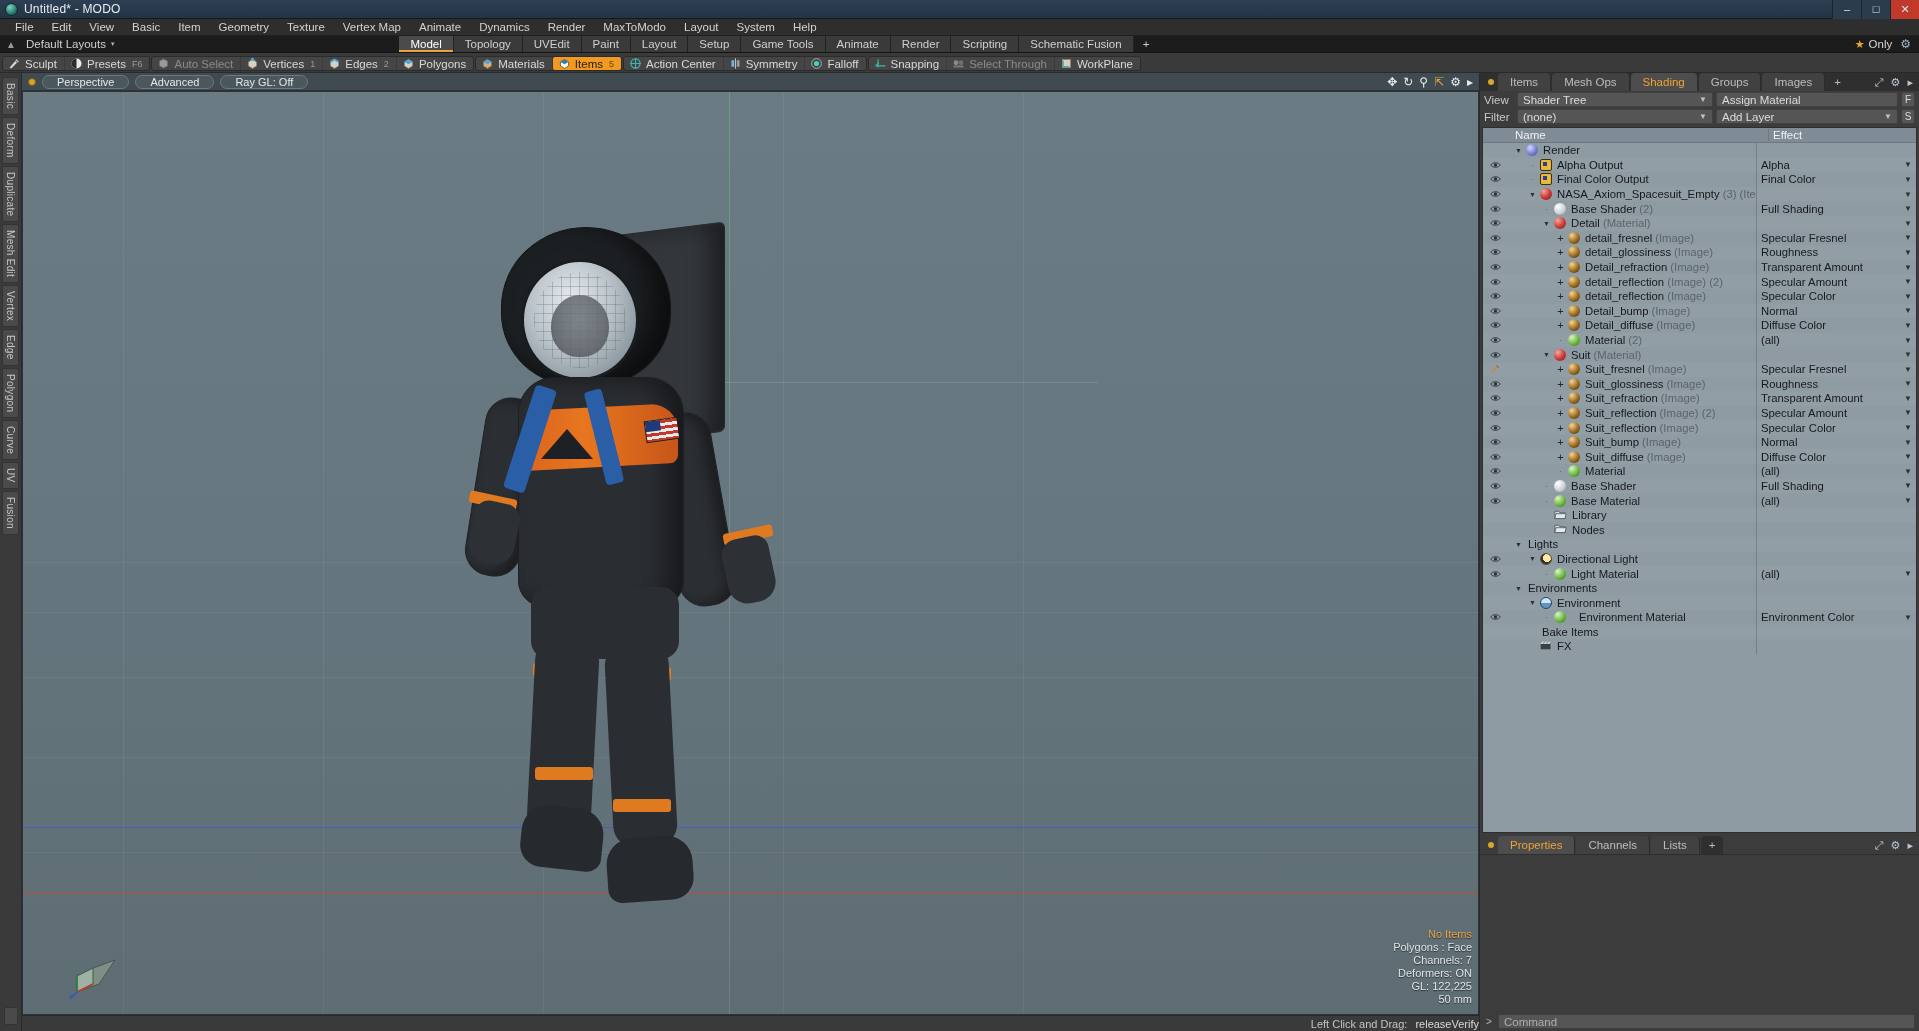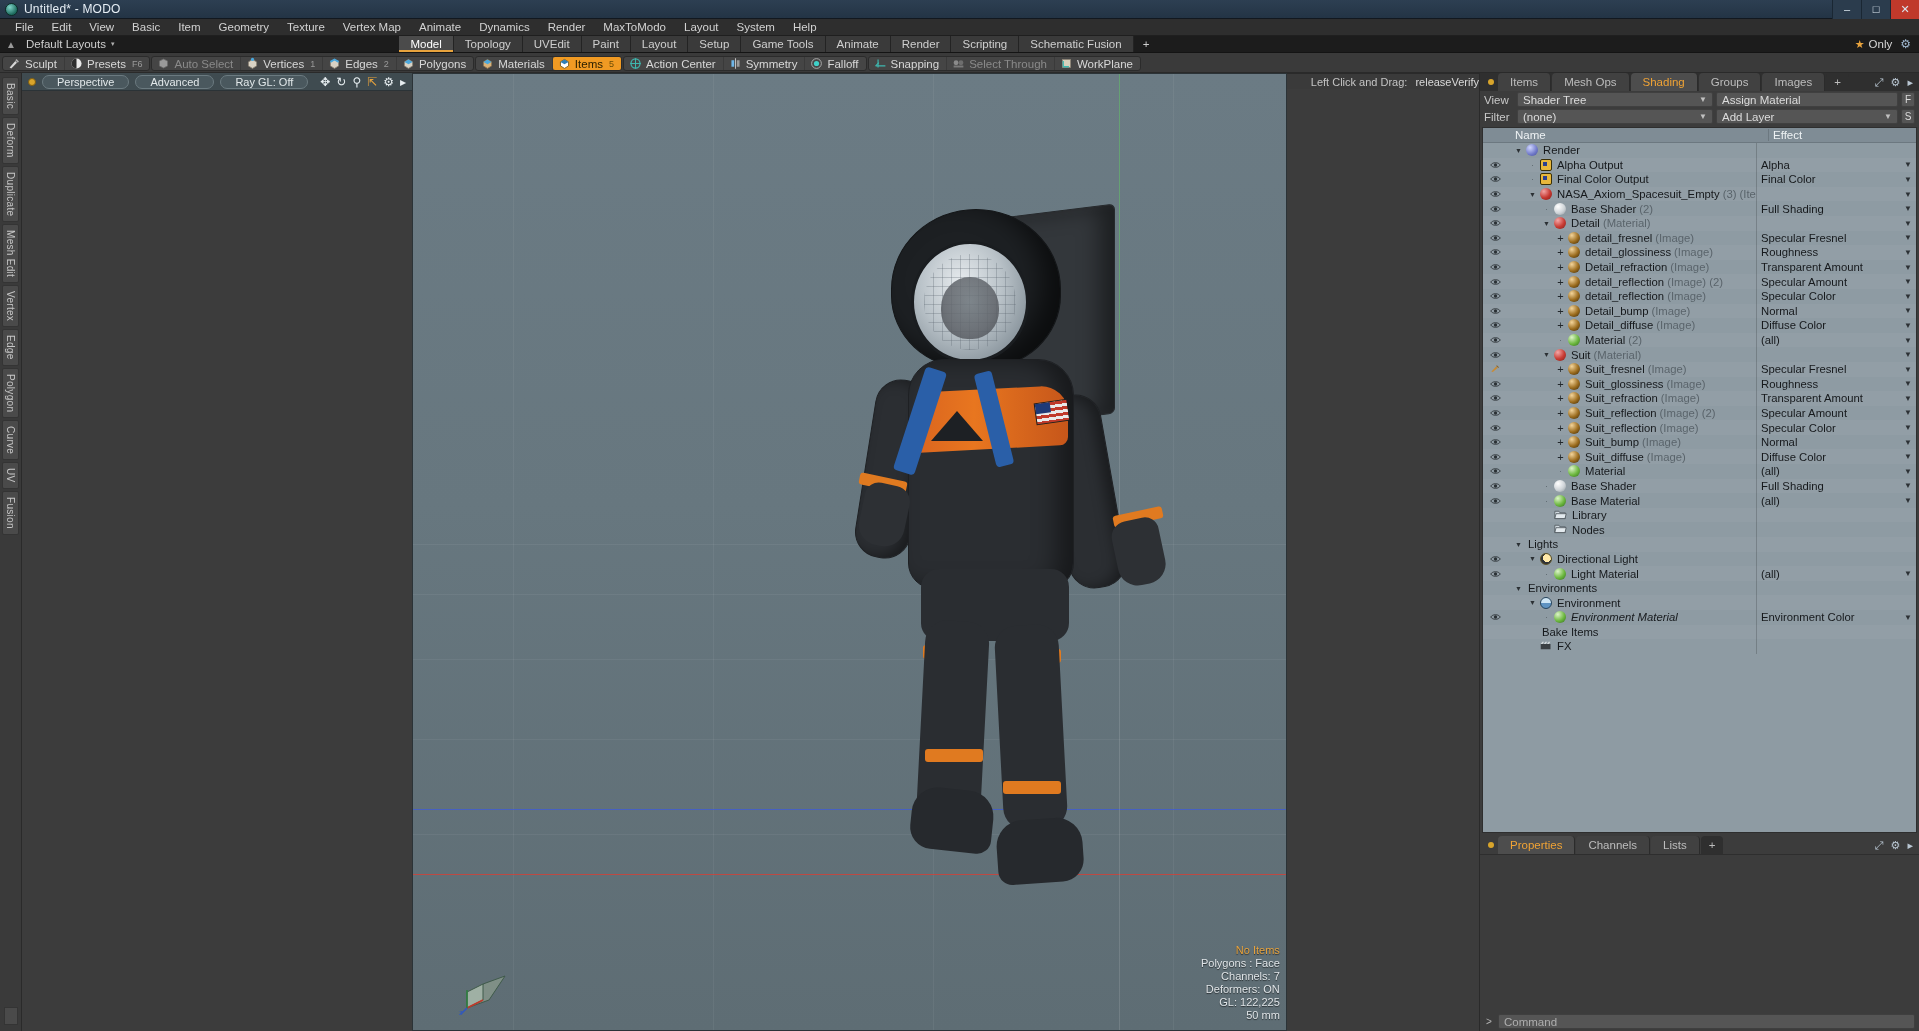--- a/index.html
+++ b/index.html
@@ -102,21 +102,21 @@
   .vtab {
     writing-mode: vertical-rl; text-orientation: mixed;
     font-size: 10px; color: #c6c6c6; background: #4a4a4a;
     border: 1px solid #343434; border-radius: 2px;
     padding: 5px 2px; letter-spacing: .3px;
   }
   .vspacer { flex: 1 1 auto; }
   .vbox { width: 14px; height: 18px; background: #4a4a4a; border: 1px solid #343434; margin-bottom: 6px; }
 
   
-  .vpcol { flex: 1 1 auto; display: flex; flex-direction: row; min-width: 0; }
+  .vpcol { flex: 1 1 auto; display: flex; flex-direction: column; min-width: 0; }
   .vphead {
     height: 18px; background: #3f4b50; display: flex; align-items: center;
     padding: 0 6px; gap: 6px; border-bottom: 1px solid #2b3337;
   }
   .vp-dot { width: 8px; height: 8px; border-radius: 50%; background: #d9a52b; border: 1px solid #7c5c12; }
   .pill {
     border: 1px solid #6b7a80; border-radius: 9px; padding: 0 14px; height: 14px;
     display: flex; align-items: center; font-size: 11px; color: #e2e8ea; background: #4a585e;
   }
   .vphead .spacer { flex: 1 1 auto; }
@@ -1205,21 +1205,21 @@
               <span class="t-eye">
                 <svg class="eye" viewBox="0 0 16 11">
                   <path d="M1 5.5 C4 1, 12 1, 15 5.5 C12 10, 4 10, 1 5.5 Z" fill="none" stroke="#2a3034" stroke-width="1.2"></path>
                   <circle cx="8" cy="5.5" r="2.4" fill="#2a3034"></circle>
                 </svg>
               </span>
               <span class="t-name">
                 <span class="indent" style="width: 32px;"></span>
                 <span class="tdash">·</span>
                 <span class="tico ic-green"></span>
-                <span style="margin-left: 2px; font-style: italic;">Environment Material</span>
+                <span style="margin-left: 10px;">Environment Material</span>
               </span>
               <span class="t-eff">
                 <span>Environment Color</span>
                 <span class="dd">▼</span>
               </span>
             </div>
             <div class="trow">
               <span class="t-eye"></span>
               <span class="t-name">
                 <span class="indent" style="width: 18px;"></span>

